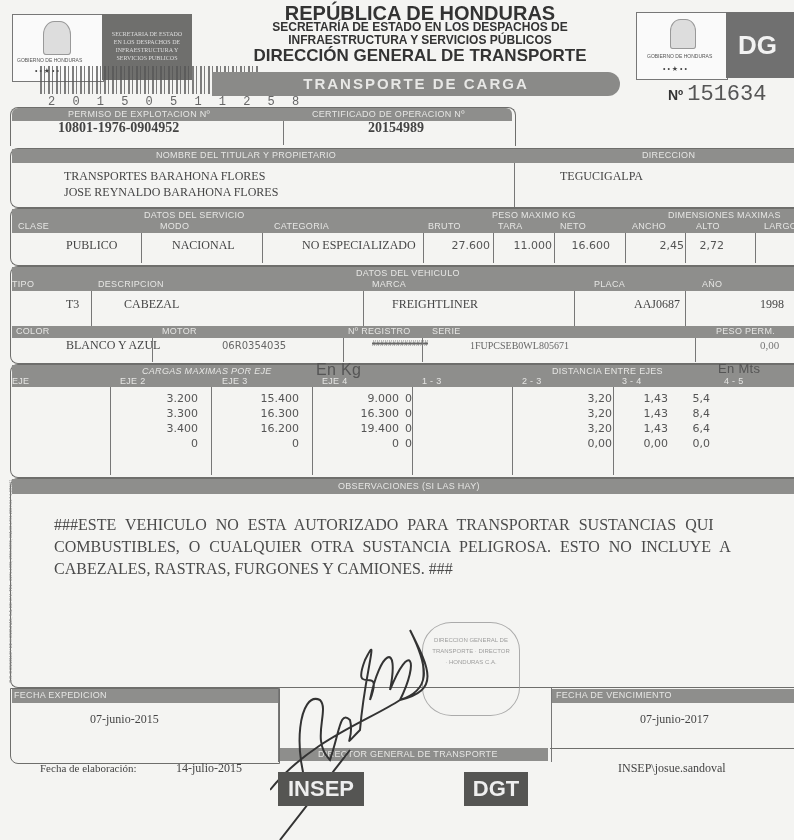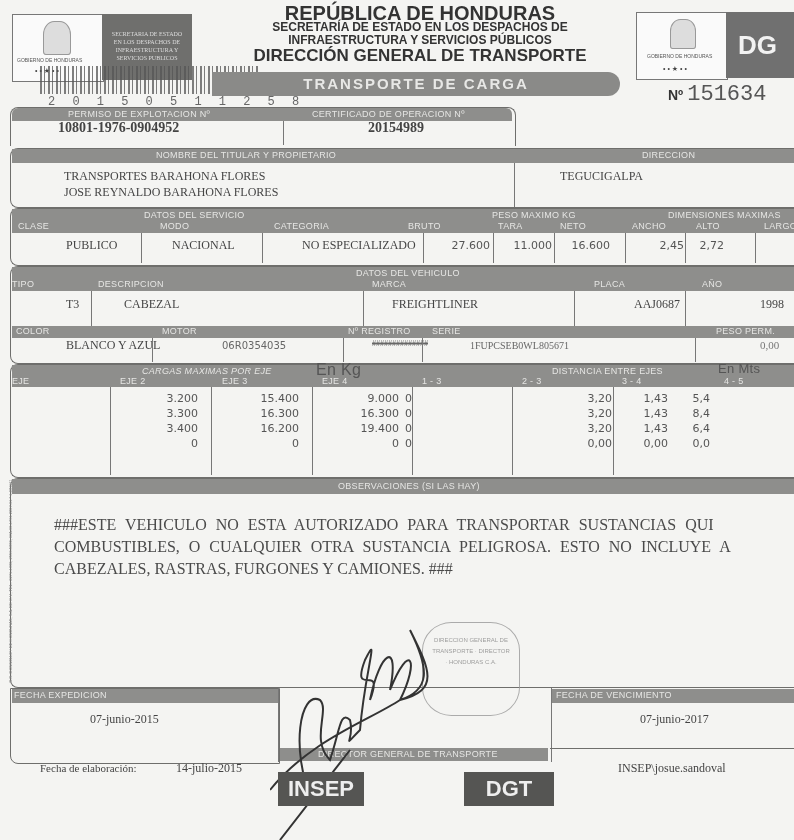--- a/index.html
+++ b/index.html
@@ -77,21 +77,21 @@
 <div class="val" style="left:560px;top:169px;">TEGUCIGALPA</div>
 
 <div class="frame" style="left:10px;top:208px;width:784px;height:56px;border-right:none;border-radius:8px 0 0 8px;"></div>
 <div class="band" style="left:12px;top:209px;width:782px;height:24px;">
   <span style="left:132px;">DATOS DEL SERVICIO</span>
   <span style="left:480px;">PESO MAXIMO KG</span>
   <span style="left:656px;">DIMENSIONES MAXIMAS</span>
   <span style="left:6px;top:12px;">CLASE</span>
   <span style="left:140px;top:12px;padding-left:8px;">MODO</span>
   <span style="left:262px;top:12px;">CATEGORIA</span>
-  <span style="left:396px;top:12px;text-align:right;">BRUTO</span>
+  <span style="left:416px;top:12px;text-align:right;">BRUTO</span>
   <span style="left:486px;top:12px;">TARA</span>
   <span style="left:548px;top:12px;">NETO</span>
   <span style="left:620px;top:12px;">ANCHO</span>
   <span style="left:684px;top:12px;">ALTO</span>
   <span style="left:752px;top:12px;">LARGO</span>
 </div>
 <div class="val" style="left:66px;top:238px;">PUBLICO</div>
 <div class="vline" style="left:141px;top:233px;height:30px;"></div>
 <div class="val" style="left:172px;top:238px;">NACIONAL</div>
 <div class="vline" style="left:262px;top:233px;height:30px;"></div>
@@ -236,15 +236,15 @@
 <div class="band" style="left:552px;top:689px;width:242px;height:14px;">
   <span style="left:4px;">FECHA DE VENCIMIENTO</span>
 </div>
 <div class="val" style="left:640px;top:712px;">07-junio-2017</div>
 
 <div class="val" style="left:40px;top:762px;font-size:11px;">Fecha de elaboración:</div>
 <div class="val" style="left:176px;top:761px;">14-julio-2015</div>
 <div class="val" style="left:618px;top:761px;">INSEP\josue.sandoval</div>
 
 <div class="stamp-btn" style="left:278px;top:772px;width:86px;height:34px;line-height:34px;">INSEP</div>
-<div class="stamp-btn" style="left:464px;top:772px;width:90px;height:34px;line-height:34px;">DGT</div>
+<div class="stamp-btn" style="left:464px;top:772px;width:64px;height:34px;line-height:34px;">DGT</div>
 
 <div class="abs sans" style="left:-170px;top:500px;width:360px;font-size:4px;color:#888;transform:rotate(-90deg);white-space:nowrap;">R.R. DONNELLEY DE HONDURAS, S.A. DE C.V., TEL.: 2271-1330, 2556-5880, ICA-60-1761 2207-61 * 1-081171</div>
 
 </body></html>

